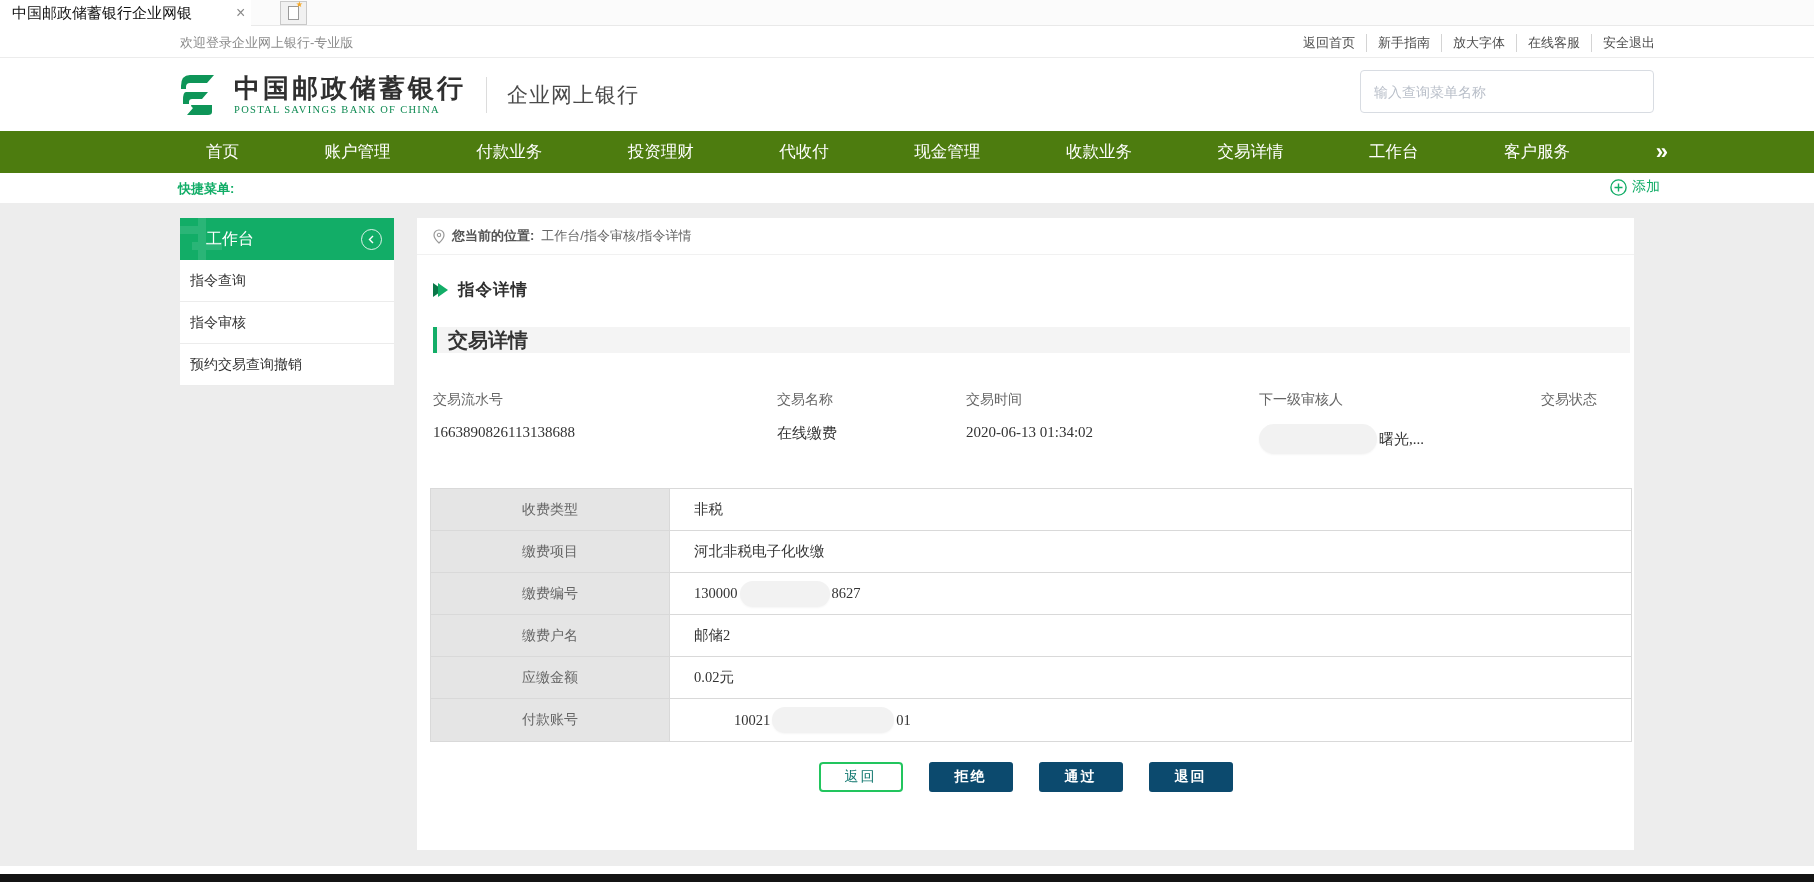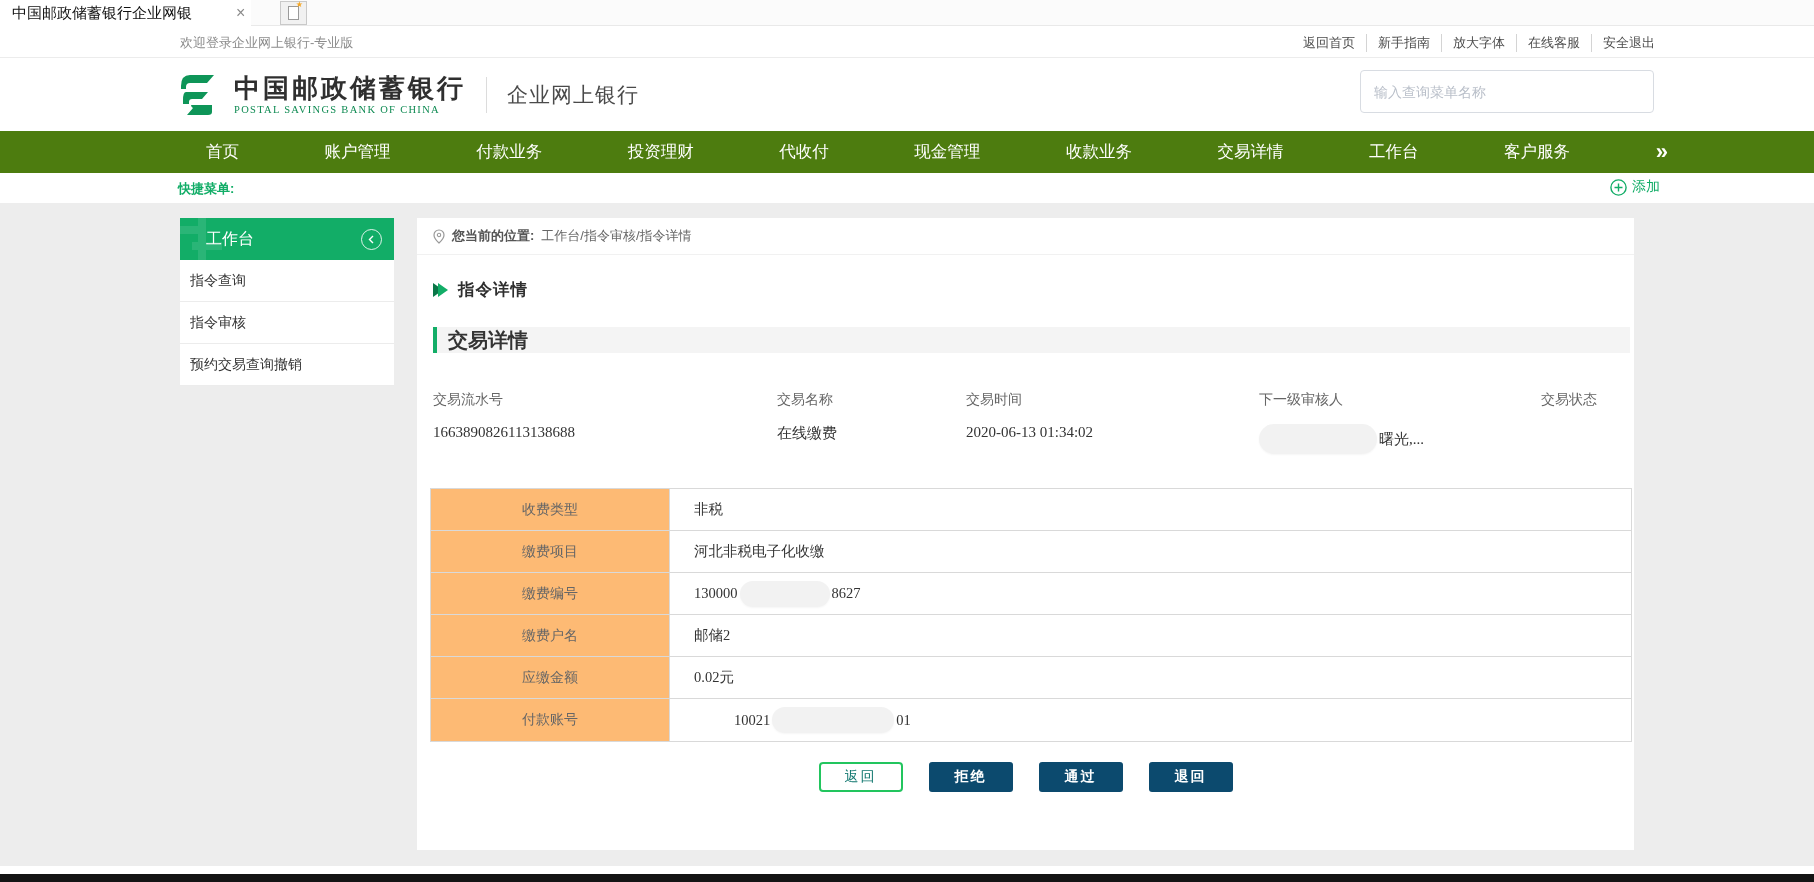--- a/index.html
+++ b/index.html
@@ -66,21 +66,21 @@
   .bar-title { margin:26px 4px 0 16px; height:26px; background:#f4f4f4; border-left:4px solid #12ad67; display:flex; align-items:center; padding-left:11px; font-size:20px; font-weight:bold; color:#333; }
   .summary { margin:38px 0 0 16px; display:grid; grid-template-columns:344px 189px 293px 282px 1fr; }
   .sum-label { font-size:14px; color:#666; }
   .sum-value { margin-top:15px; font-size:15px; color:#333; font-family:"Liberation Serif","DejaVu Serif",serif; min-height:20px; }
   .redact { display:inline-block; width:118px; height:30px; background:#f2f2f2; border-radius:15px; vertical-align:-10px; margin-right:2px; box-shadow:0 1px 2px rgba(0,0,0,.04); }
   .redact-sm { display:inline-block; width:90px; height:26px; background:#f2f2f2; border-radius:13px; vertical-align:-8px; margin:0 2px; box-shadow:0 1px 2px rgba(0,0,0,.04); }
   .redact-md { display:inline-block; width:122px; height:26px; background:#f2f2f2; border-radius:13px; vertical-align:-8px; margin:0 2px; box-shadow:0 1px 2px rgba(0,0,0,.04); }
   .dtable { margin:34px 0 0 13px; width:1202px; border:1px solid #d9d9d9; }
   .drow { display:flex; height:42px; border-bottom:1px solid #d9d9d9; }
   .drow:last-child { border-bottom:none;gap:40px; }
-  .dlabel { width:239px; background:#fdba74; border-right:1px solid #d9d9d9; display:flex; align-items:center; justify-content:center; font-size:14px; color:#666; }
+  .dlabel { width:239px; background:#e5e5e5; border-right:1px solid #d9d9d9; display:flex; align-items:center; justify-content:center; font-size:14px; color:#666; }
   .dvalue { flex:1; background:#fff; display:flex; align-items:center; padding-left:24px; font-size:14.5px; color:#333; font-family:"Liberation Serif","DejaVu Serif",serif; }
   .actions { margin-top:20px; display:flex; justify-content:center; gap:26px; }
   .btn { width:84px; height:30px; display:flex; align-items:center; justify-content:center; font-size:14px; letter-spacing:2px; cursor:pointer; }
   .btn-outline { background:#fff; border:2px solid #22c55e; color:#0f766e; border-radius:4px; }
   .btn-solid { background:#0c4a6e; border:none; color:#fff; border-radius:3px; font-weight:bold; }
   
   .footer-strip { position:absolute; top:866px; left:0; right:0; height:8px; background:#fff; }
   .footer-bar { position:absolute; top:874px; left:0; right:0; height:8px; background:#141414; }
 </style>
 </head>

